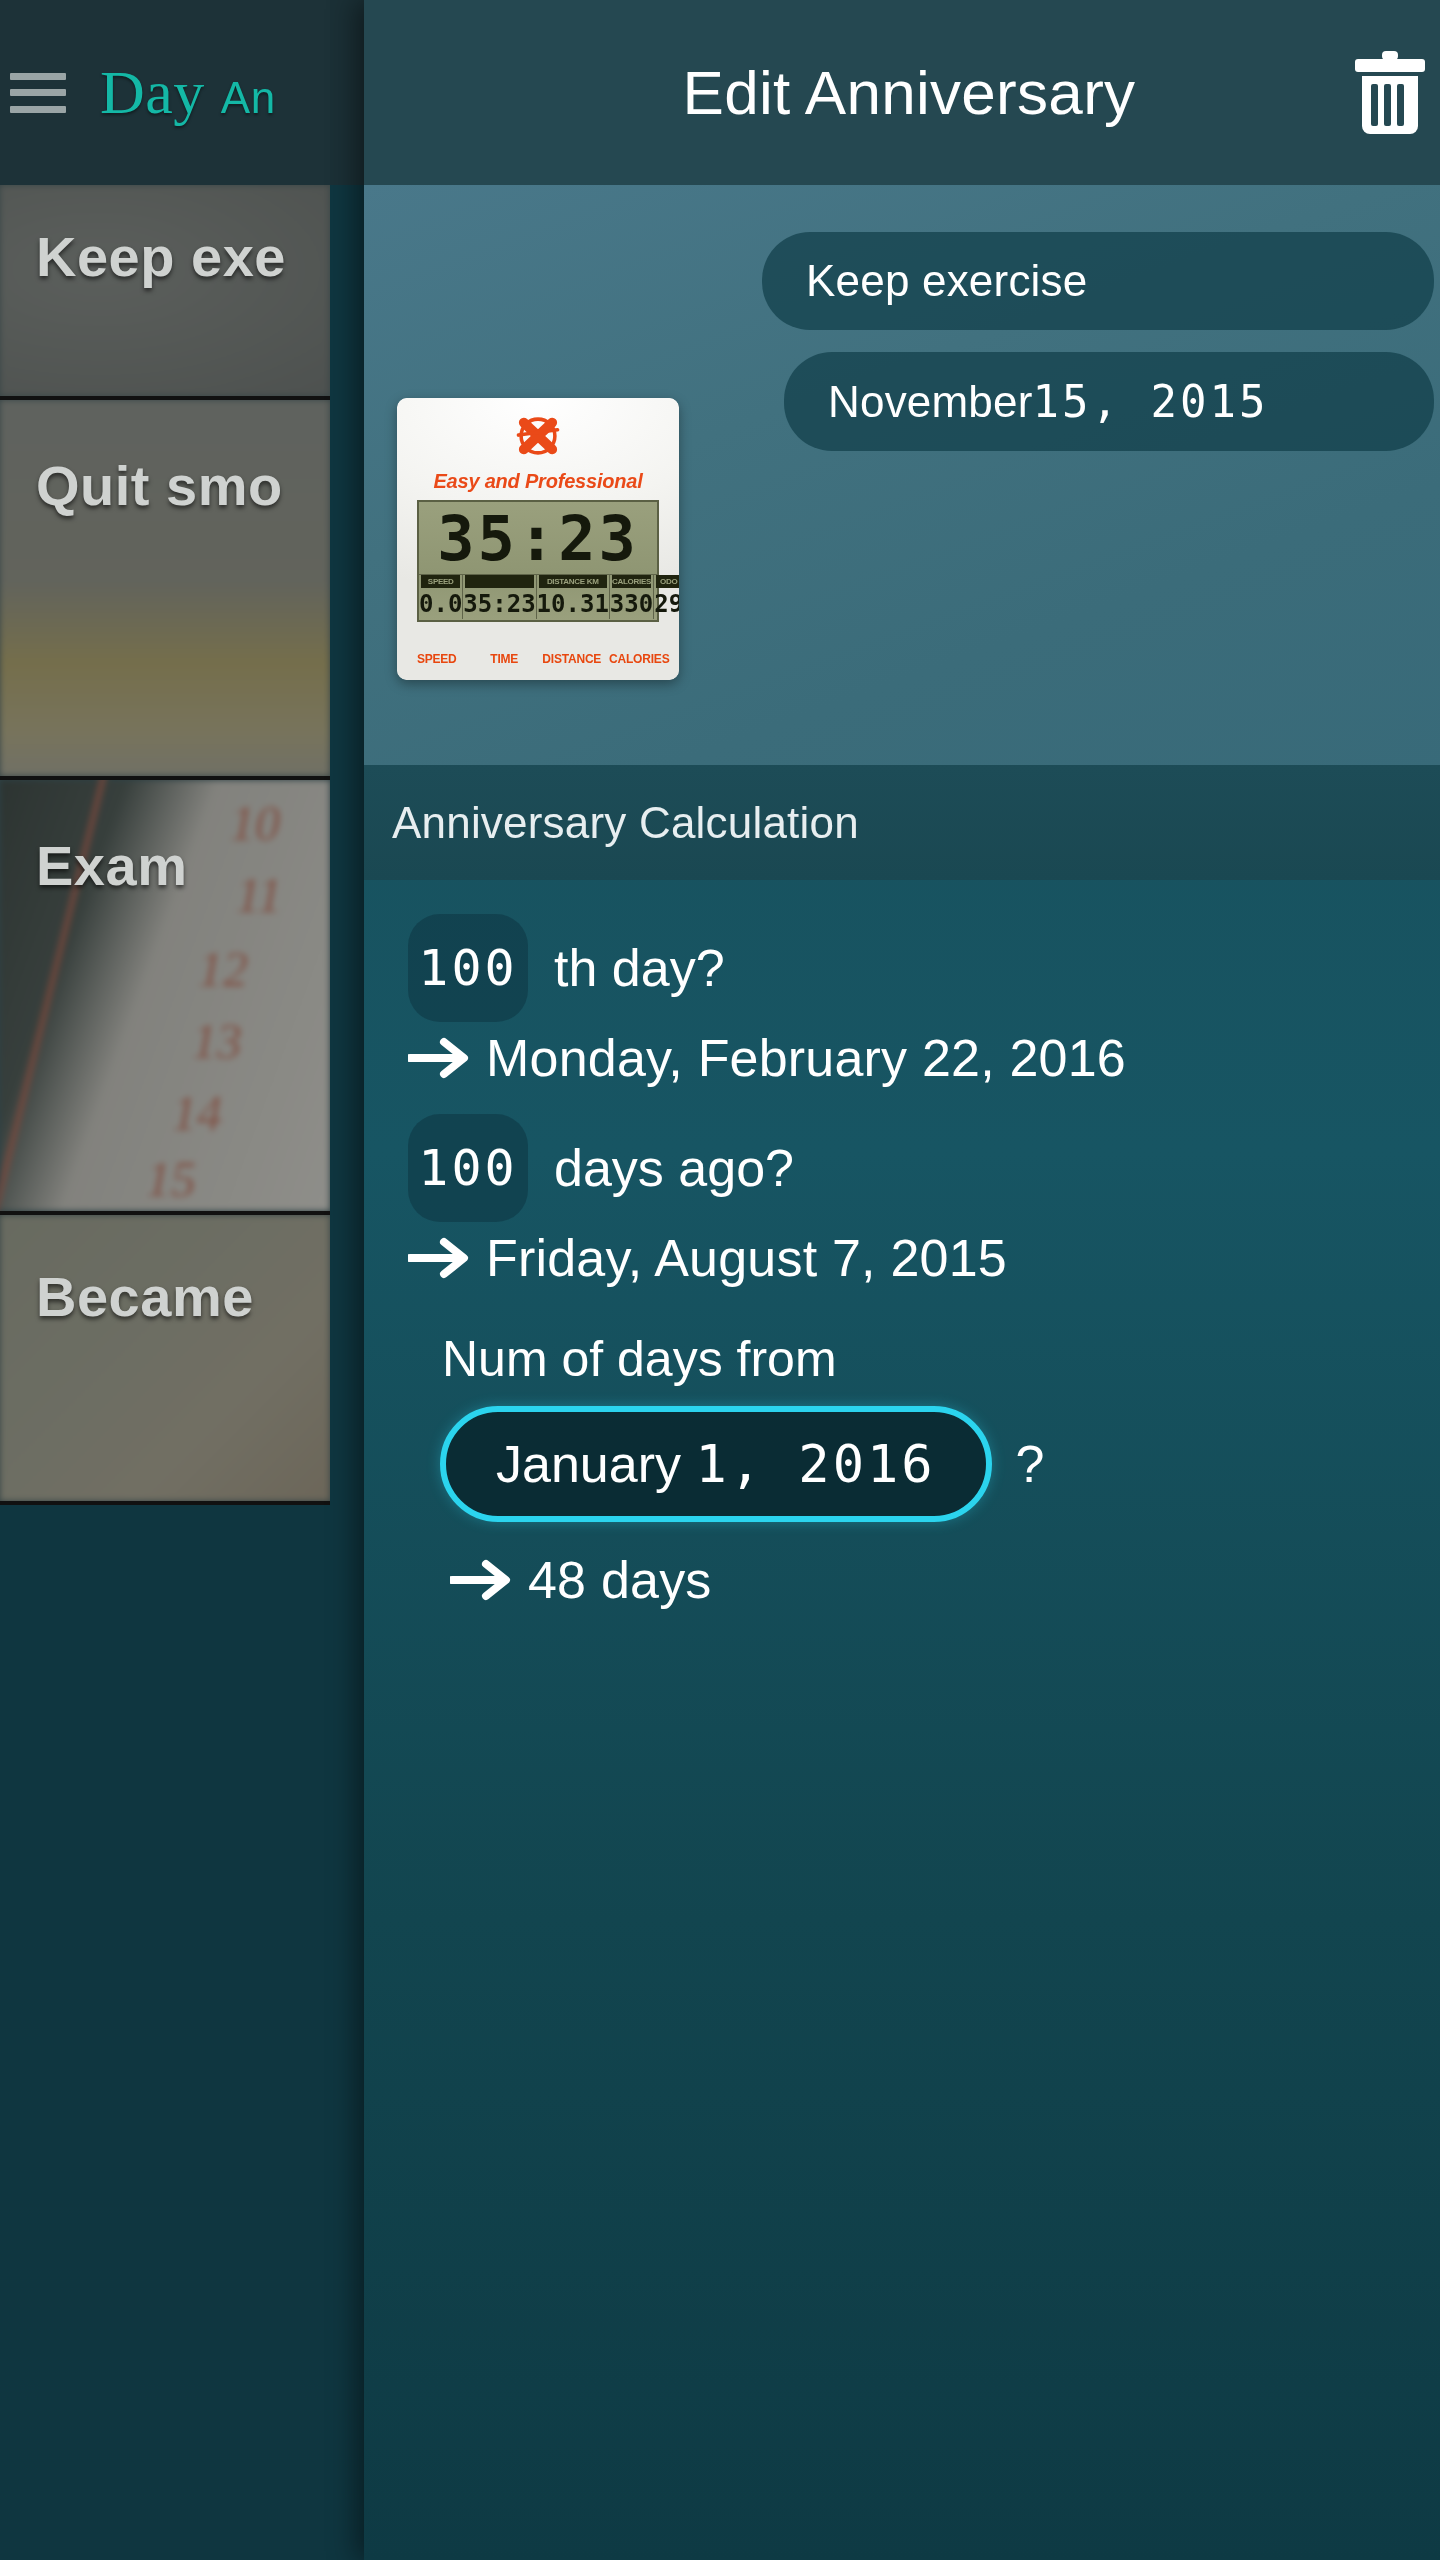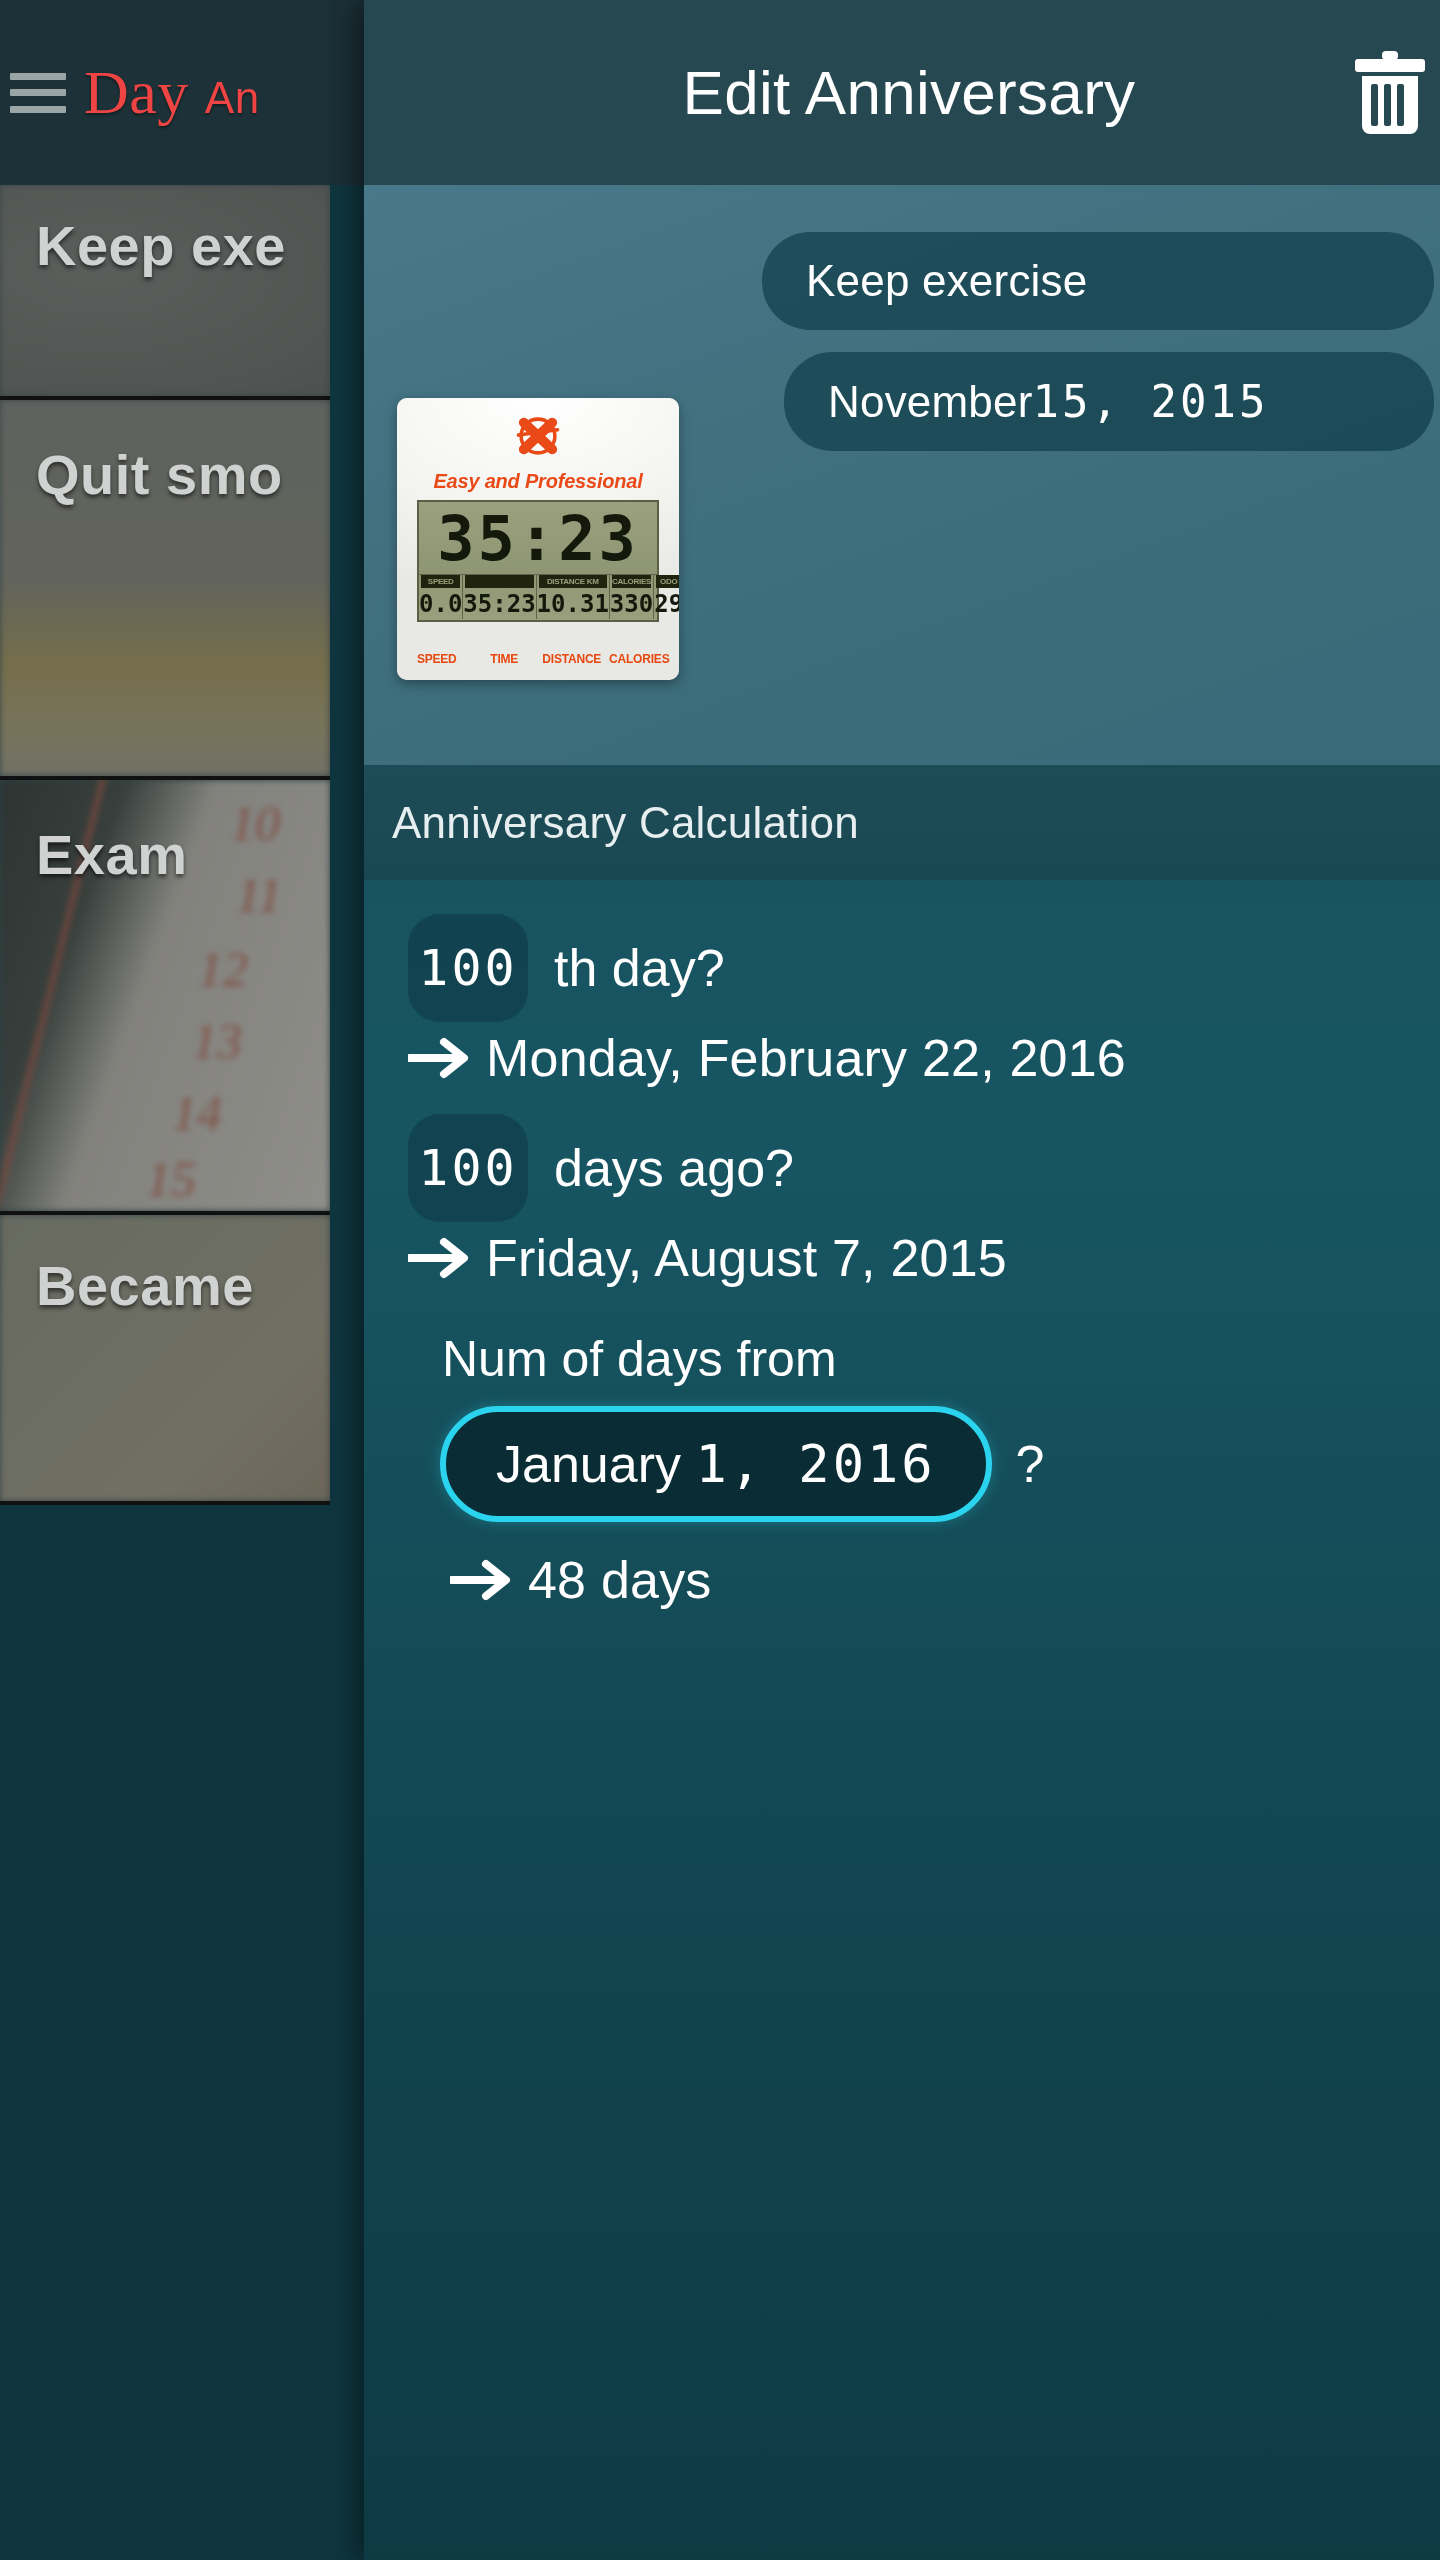--- a/index.html
+++ b/index.html
@@ -18,34 +18,35 @@
     background:#1b3036;
   }
   .bg-appbar-inner{
     position:absolute;left:0;top:0;width:330px;height:185px;
     background:#1d3238;display:flex;align-items:center;padding-left:10px;
     box-sizing:border-box;
   }
   .hamburger{width:56px;height:40px;display:flex;flex-direction:column;justify-content:space-between;flex:0 0 auto;}
   .hamburger span{display:block;height:7px;background:#9aa5a6;border-radius:1px;}
   .bg-apptitle{
-    margin-left:18px;color:#ef4444;font-size:62px;
+    margin-left:34px;color:#14b8a6;font-size:62px;
     font-family:"Liberation Serif","DejaVu Serif",serif;
     white-space:nowrap;letter-spacing:.5px;
     text-shadow:0 2px 3px rgba(0,0,0,.45);
     text-align:right;
   }
   .bg-apptitle .sub{font-size:44px;font-family:"Liberation Sans",sans-serif;}
 
   .bg-list{position:absolute;left:0;top:185px;width:330px;bottom:0;overflow:hidden;}
   .bg-item{position:relative;width:330px;box-sizing:border-box;border-bottom:4px solid #111;overflow:hidden;}
   .bg-item .ttl{
     position:absolute;left:36px;color:#cfd2d0;font-weight:bold;font-size:56px;
     white-space:nowrap;text-shadow:0 3px 4px rgba(0,0,0,.55);
     letter-spacing:.5px;
+    margin-top:11px;
   }
   .bg-scrim{position:absolute;inset:0;background:rgba(72,76,74,.72);}
   .bg-photo{position:absolute;inset:0;filter:blur(3px);}
   
   .ph-gym{background:
       radial-gradient(120% 90% at 30% 40%, #8d8f8c 0%, #6f7270 55%, #55585a 100%);}
   
   .ph-yellow{background:
       linear-gradient(180deg,#9a9a94 0%,#a5a08c 48%,#e8c652 70%,#f2d98b 88%,#d8cdae 100%);}
   

